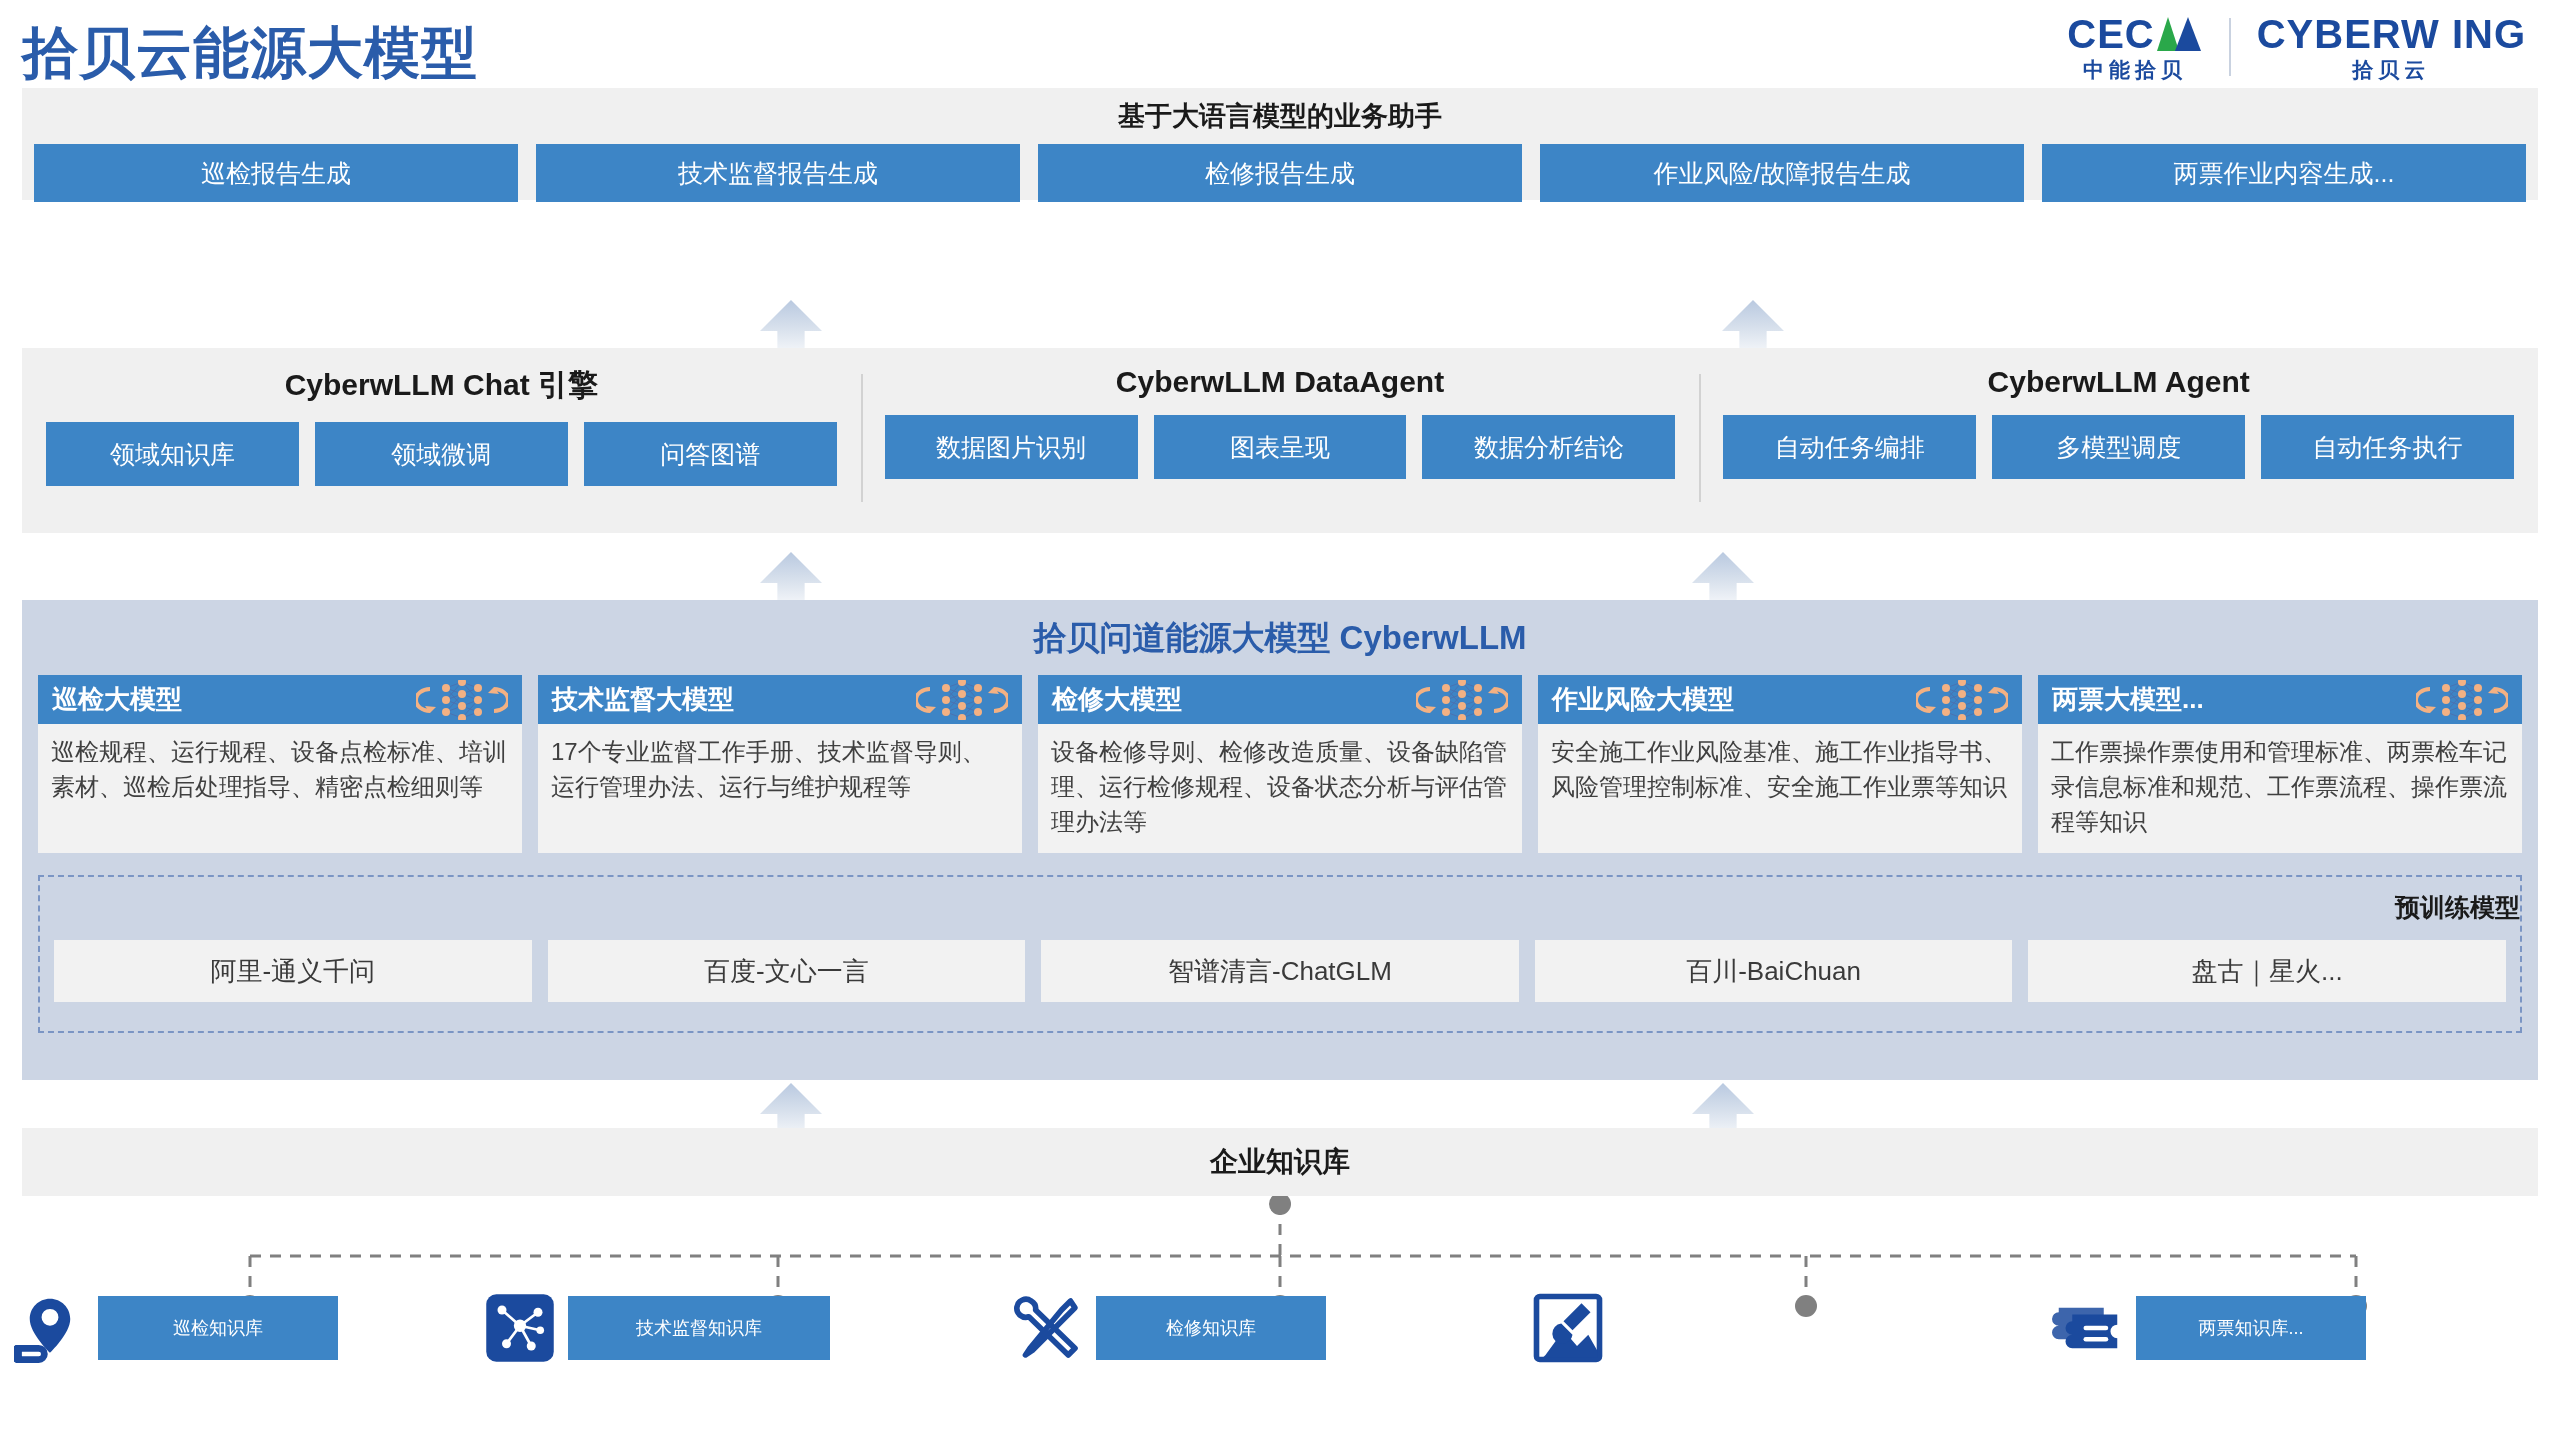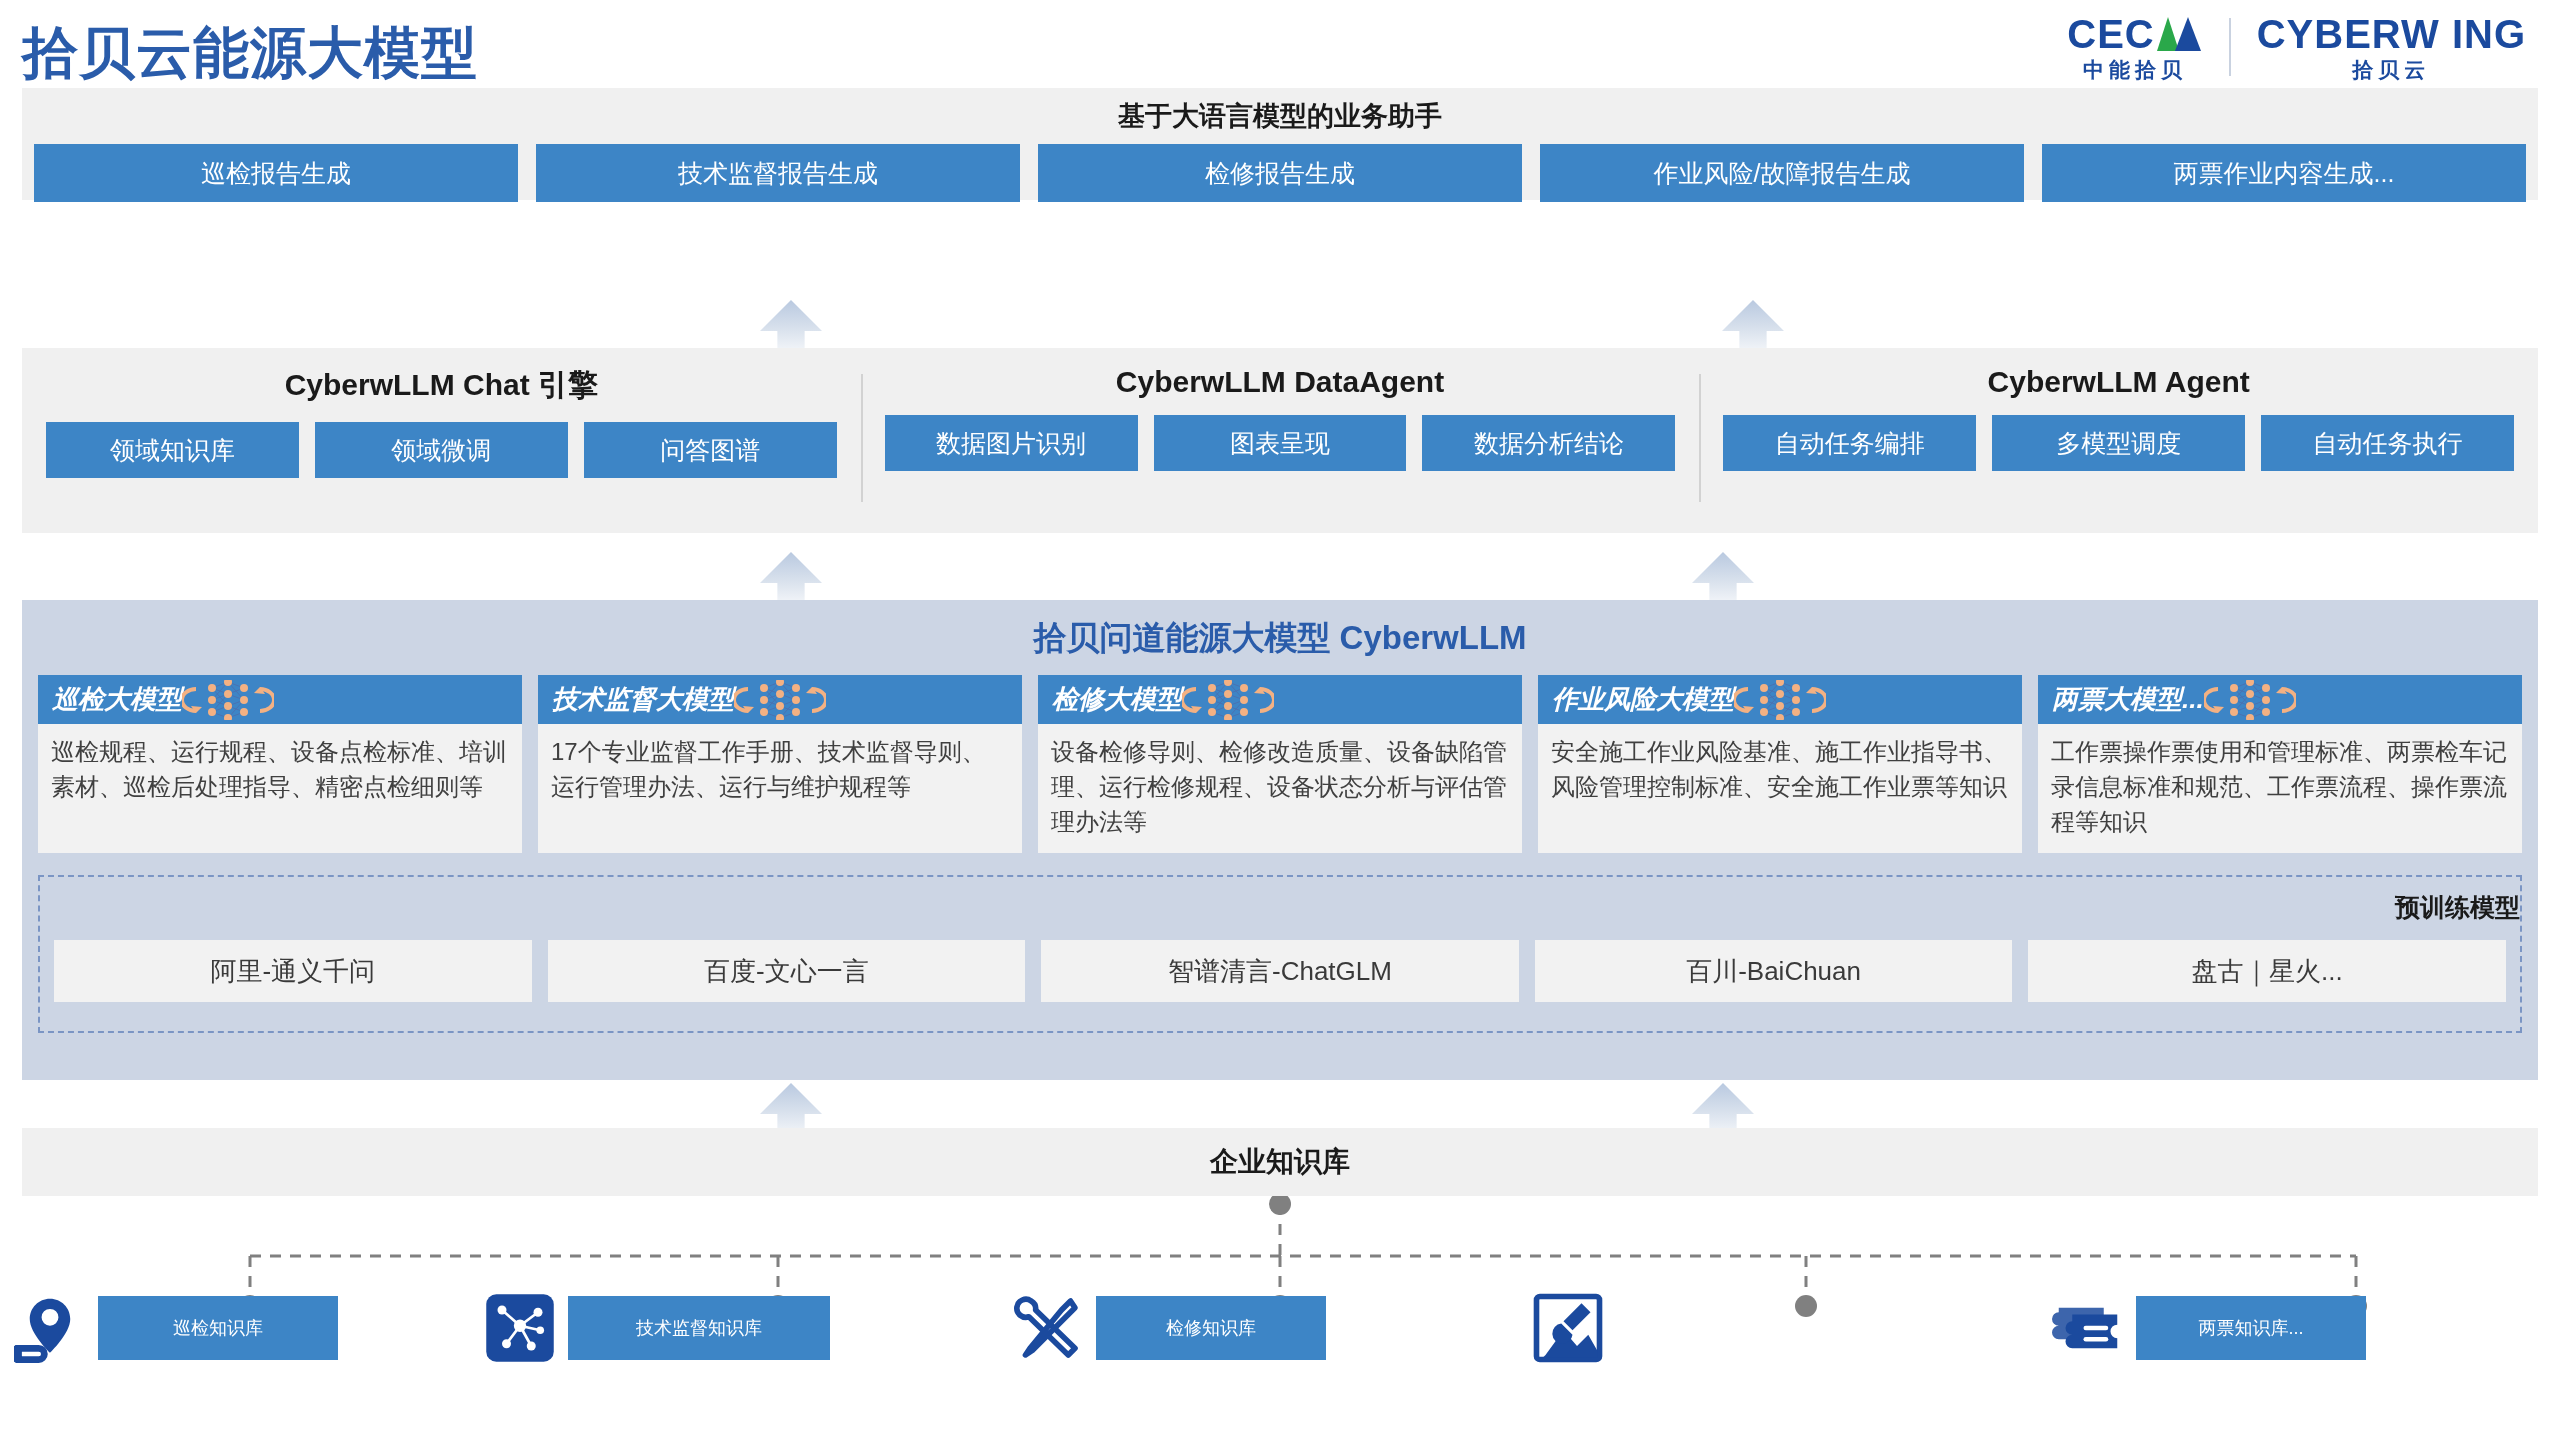--- a/index.html
+++ b/index.html
@@ -53,38 +53,37 @@
   .engine-col { flex: 1 1 0; position: relative; padding: 0 24px; }
   .engine-col + .engine-col::before {
     content: ""; position: absolute; left: 0; top: 26px;
     width: 2px; height: 128px; background: #d2d2d2;
   }
   .engine-name {
     text-align: center; font-size: 30px; font-weight: 700; color: #1a1a1a;
     margin-top: 17px; white-space: nowrap;
   }
   .engine-chips { display: flex; gap: 16px; margin-top: 16px; }
-  .engine-chips .chip { flex: 1 1 0; height: 56px; }
+  .engine-chips .chip { flex: 1 1 0; height: 64px; }
 
   
   #band-core {
     left: 22px; top: 600px; width: 2516px; height: 480px;
     background: #ccd5e4;
   }
   .core-title {
     text-align: center; font-size: 33px; font-weight: 700;
     color: #2a5caa; padding-top: 16px;
   }
   .model-row { display: flex; gap: 16px; padding: 14px 16px 0 16px; }
   .model-card { flex: 1 1 0; background: #f2f2f2; display: flex; flex-direction: column; }
   .model-head {
     background: #3d85c6; height: 49px;
-    display: flex; align-items: center; 
+    display: flex; align-items: center; justify-content: space-between;
     padding: 0 14px 0 14px;
-    font-style: italic;
   }
   .model-head-name { color: #ffffff; font-size: 26px; font-weight: 600; white-space: nowrap; }
   .nn-icon { width: 92px; height: 40px; flex: none; }
   .model-body {
     padding: 11px 13px 14px 13px;
     font-size: 24px; line-height: 1.45; color: #404040;
     min-height: 112px;
   }
 
   

